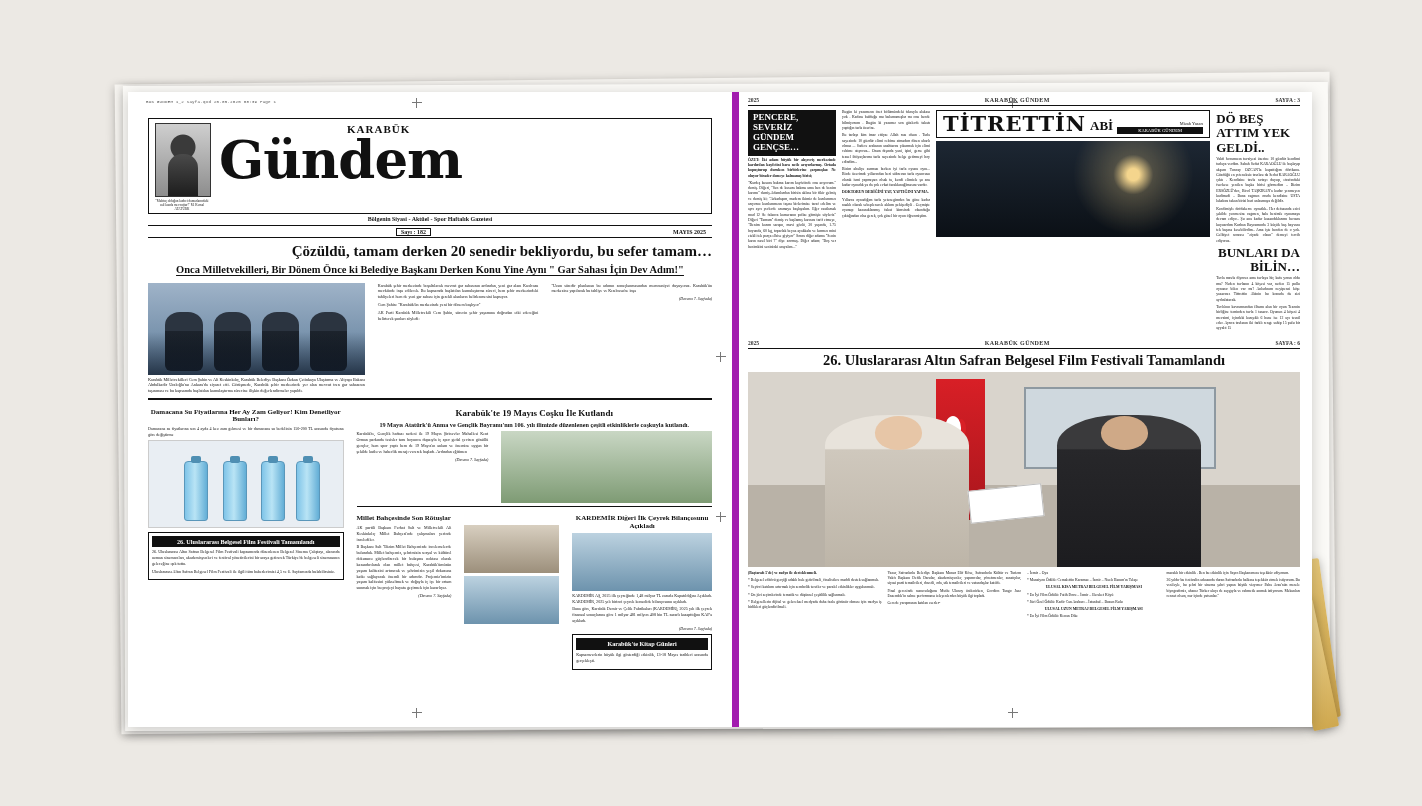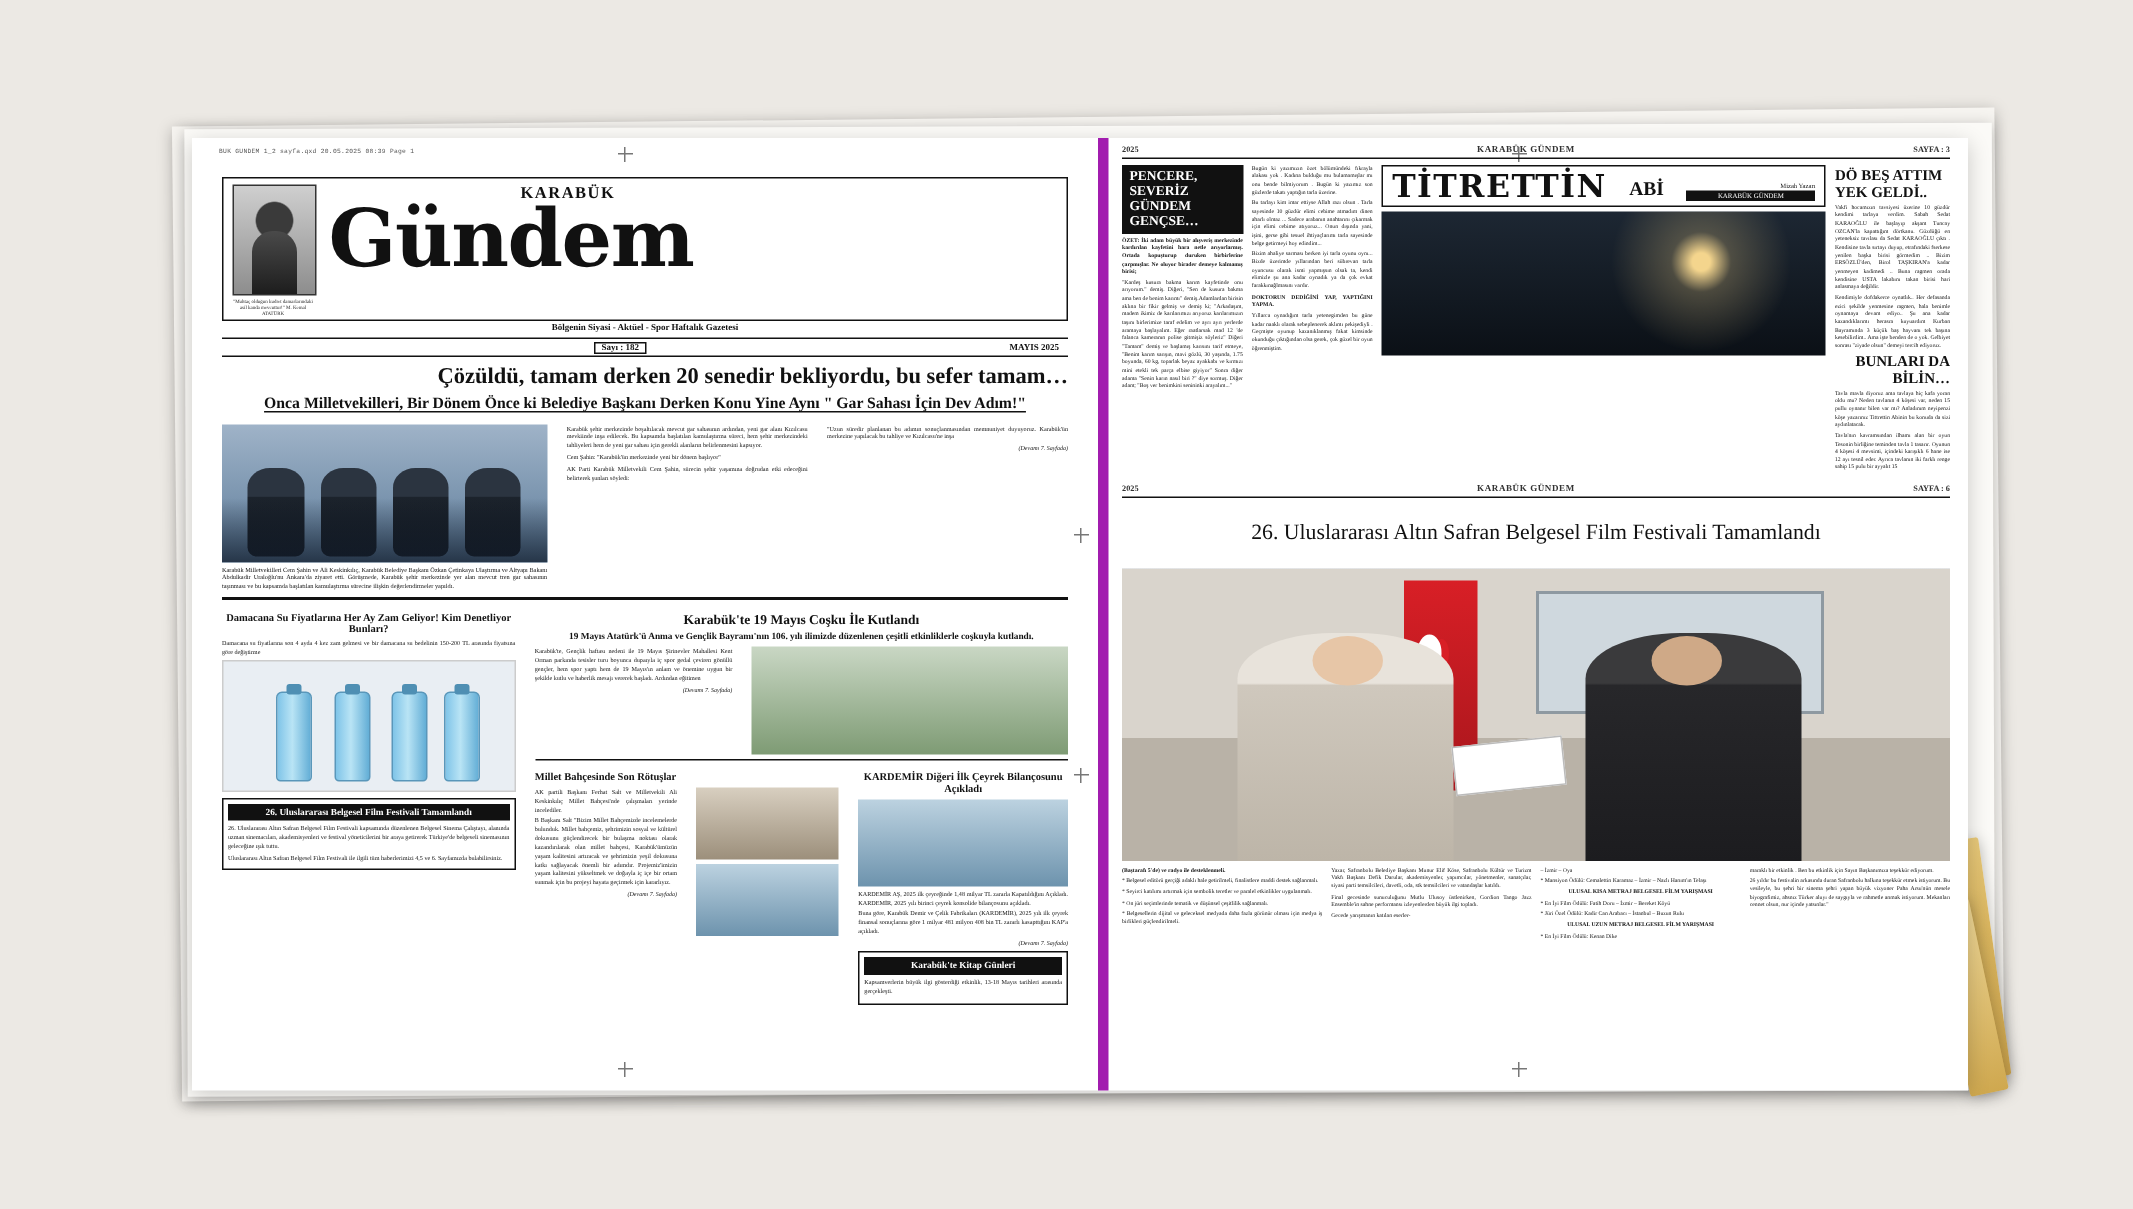--- a/index.html
+++ b/index.html
@@ -98,39 +98,39 @@
 
   
   .blockhead{background:#111;color:#fff;font-weight:bold;font-size:9px;padding:3px 5px;line-height:1.1;}
   .titrettin{border:1.5px solid #111;padding:3px 6px;}
   .titrettin .t1{font-family:"DejaVu Serif",serif;font-size:21px;font-weight:bold;letter-spacing:1px;line-height:.95;}
   .titrettin .t2{font-size:13px;font-weight:bold;}
   .titrettin .t3{font-size:4.4px;text-align:right;}
   .titrettin .t4{background:#111;color:#fff;font-size:4.6px;text-align:center;padding:1px 0;margin-top:1px;}
   .nightphoto{height:96px;background:radial-gradient(circle at 72% 35%, #f4d58d 0 6px, rgba(244,213,141,.25) 20px, transparent 60px), linear-gradient(180deg,#1d2733,#0b1016);}
 
-  .festhead{font-size:14.5px;font-weight:normal;text-align:center;margin:15px 0;}
+  .festhead{font-size:14.5px;font-weight:bold;text-align:center;margin:3px 0;}
   .bigphoto{height:195px;background:linear-gradient(180deg,#cfd6dc,#9aa6b0);position:relative;overflow:hidden;}
   .bigphoto .wall{position:absolute;inset:0;background:linear-gradient(180deg,#d9d4cc 0 58%,#b9b2a7 58% 100%);}
   .bigphoto .flag{position:absolute;left:34%;top:4%;width:9%;height:72%;background:linear-gradient(180deg,#d81f26,#a8161c);}
   .bigphoto .flag:after{content:"";position:absolute;left:18%;top:26%;width:34%;height:18%;border-radius:50%;background:#fff;box-shadow:8px 0 0 -3px #d81f26;}
   .bigphoto .scr{position:absolute;left:50%;top:8%;width:34%;height:40%;background:#cfd8de;border:2px solid #8e99a1;}
   .bigphoto .m1,.bigphoto .m2{position:absolute;bottom:0;width:26%;height:78%;border-radius:44% 44% 0 0 / 20% 20% 0 0;}
   .bigphoto .m1{left:14%;background:linear-gradient(180deg,#e8e3db 0 22%,#cfc8bd 23%,#bdb5a8 100%);}
   .bigphoto .m2{left:56%;background:linear-gradient(180deg,#3a3a3c 0 22%,#27272a 23%,#1c1c1f 100%);}
   .bigphoto .head1,.bigphoto .head2{position:absolute;border-radius:50%;}
   .bigphoto .head1{left:23%;bottom:60%;width:8.5%;height:17%;background:#e7c6a7;}
   .bigphoto .head2{left:64%;bottom:60%;width:8.5%;height:17%;background:#cfa987;}
   .bigphoto .paper{position:absolute;left:40%;bottom:24%;width:13%;height:16%;background:#fff;border:1px solid #bbb;transform:rotate(-6deg);}
 
   .rcols{display:flex;gap:6px;}
   .tiny{font-size:3.8px;line-height:1.4;text-align:justify;}
   .tiny p{margin:0 0 2px 0;}
 
-  .r-head-sm{font-size:10px;font-weight:bold;line-height:1.1;margin:2px 0;}
+  .r-head-sm{font-size:13px;font-weight:bold;line-height:1.1;margin:2px 0;}
 </style>
 </head>
 <body>
 
 <div class="stage">
 
   <div class="sheet s1"></div>
   <div class="sheet s2"></div>
   <div class="sheet s3"></div>
   <div class="sheet s4"></div>
@@ -297,21 +297,21 @@
               <p>Bugün ki yazımızın özet bölümündeki fıkrayla alakası yok . Kadına bulduğu mu bulamamışlar mı onu bende bilmiyorum . Bugün ki yazımız son güzlerde takatı yaptığın tarla üzerine.</p>
               <p>Bu tarlayı kim imar ettiyse Allah razı olsun . Tarla sayesinde 10 güzdür elimi cebime atmadım dinen aharlı olmaz ... Sadece arabanın anahtarını çıkarmak için elimi cebime atıyoruz... Onun dışında yani, işini, gerse gibi tesuel ihtiyaçlarımı tarla sayesinde belge getirmeyi hoy edindim...</p>
               <p>Bizim ahaliye sarması berken iyi tarla oyunu oynı... Bizde üzerimde yıllarından beri sübrevan tarla oyuncusu olarak ismi yapmışsın olsak ta, kendi elimizle şu ana kadar oynadık ya da çok evkat farakkınağlmasını vardır.</p>
               <p style="font-weight:bold;">DOKTORUN DEDİĞİNİ YAP, YAPTIĞINI YAPMA.</p>
               <p>Yıllarca oynadığım tarla yetenegimden bu güne kadar naaklı olarak sebeplenerek aklımı pekişediyli . Geçmişte oyunup kazanıklanmış fakat kimsinde okunduğu çıktığından olsa gerek, çok güzel bir oyun öğrenmiştim.</p>
             </div>
           </div>
 
           <div style="flex:1.5;">
             <div class="titrettin">
-              <div style="display:flex;align-items:flex-end;gap:15px;">
+              <div style="display:flex;align-items:flex-end;gap:4px;">
                 <div class="t1">TİTRETTİN</div>
                 <div style="flex:1;">
                   <div class="t2">ABİ</div>
                 </div>
                 <div style="width:86px;">
                   <div class="t3">Mizah Yazarı</div>
                   <div class="t4">KARABÜK GÜNDEM</div>
                 </div>
               </div>
             </div>

